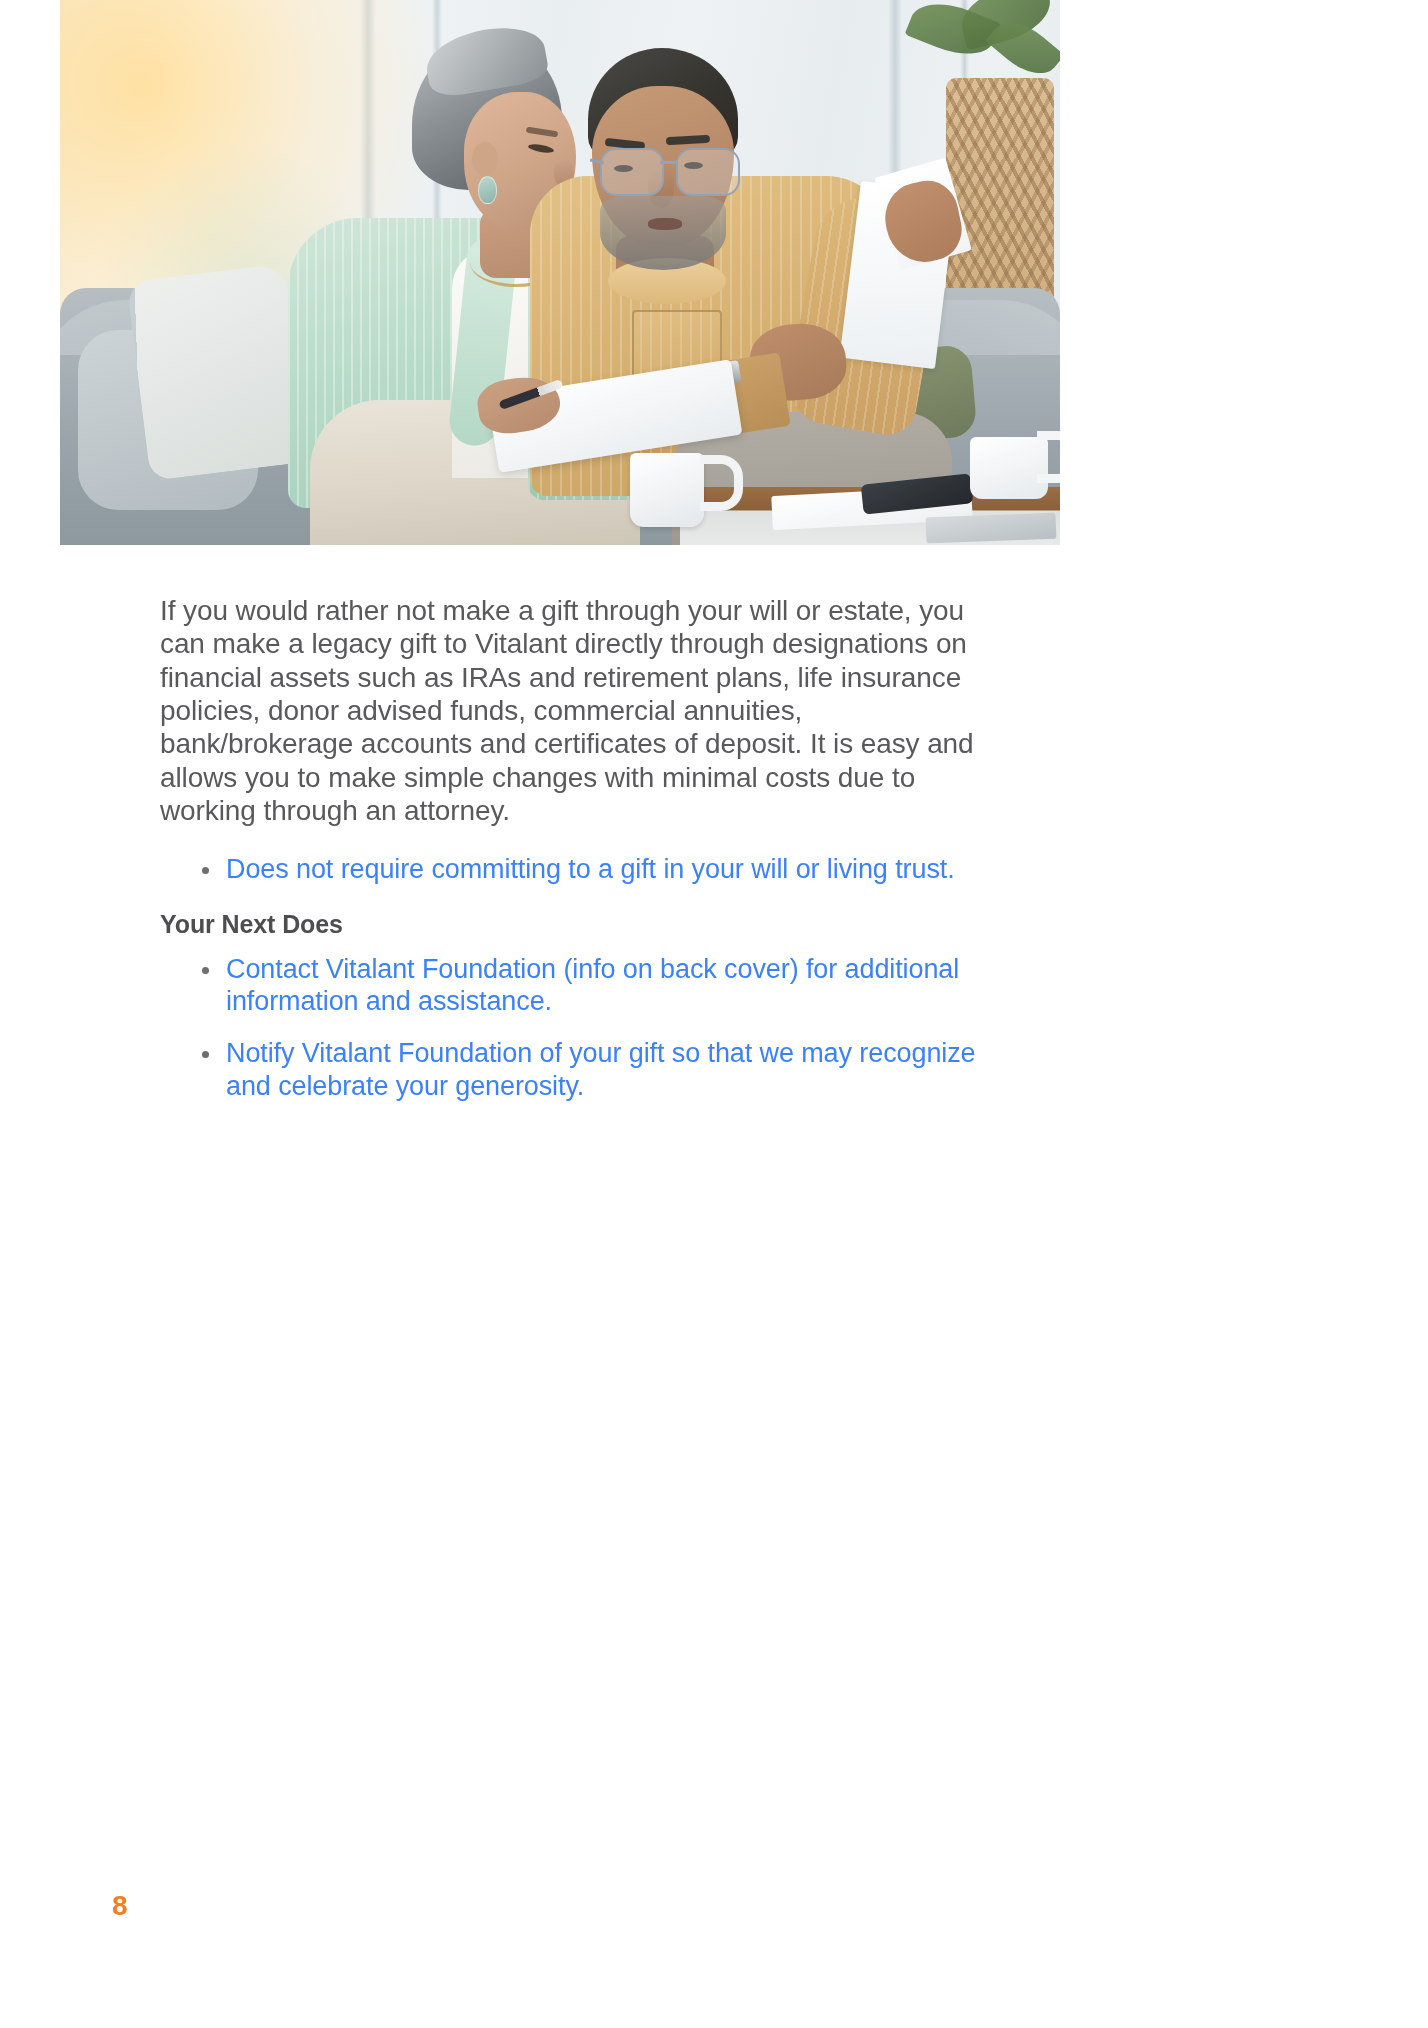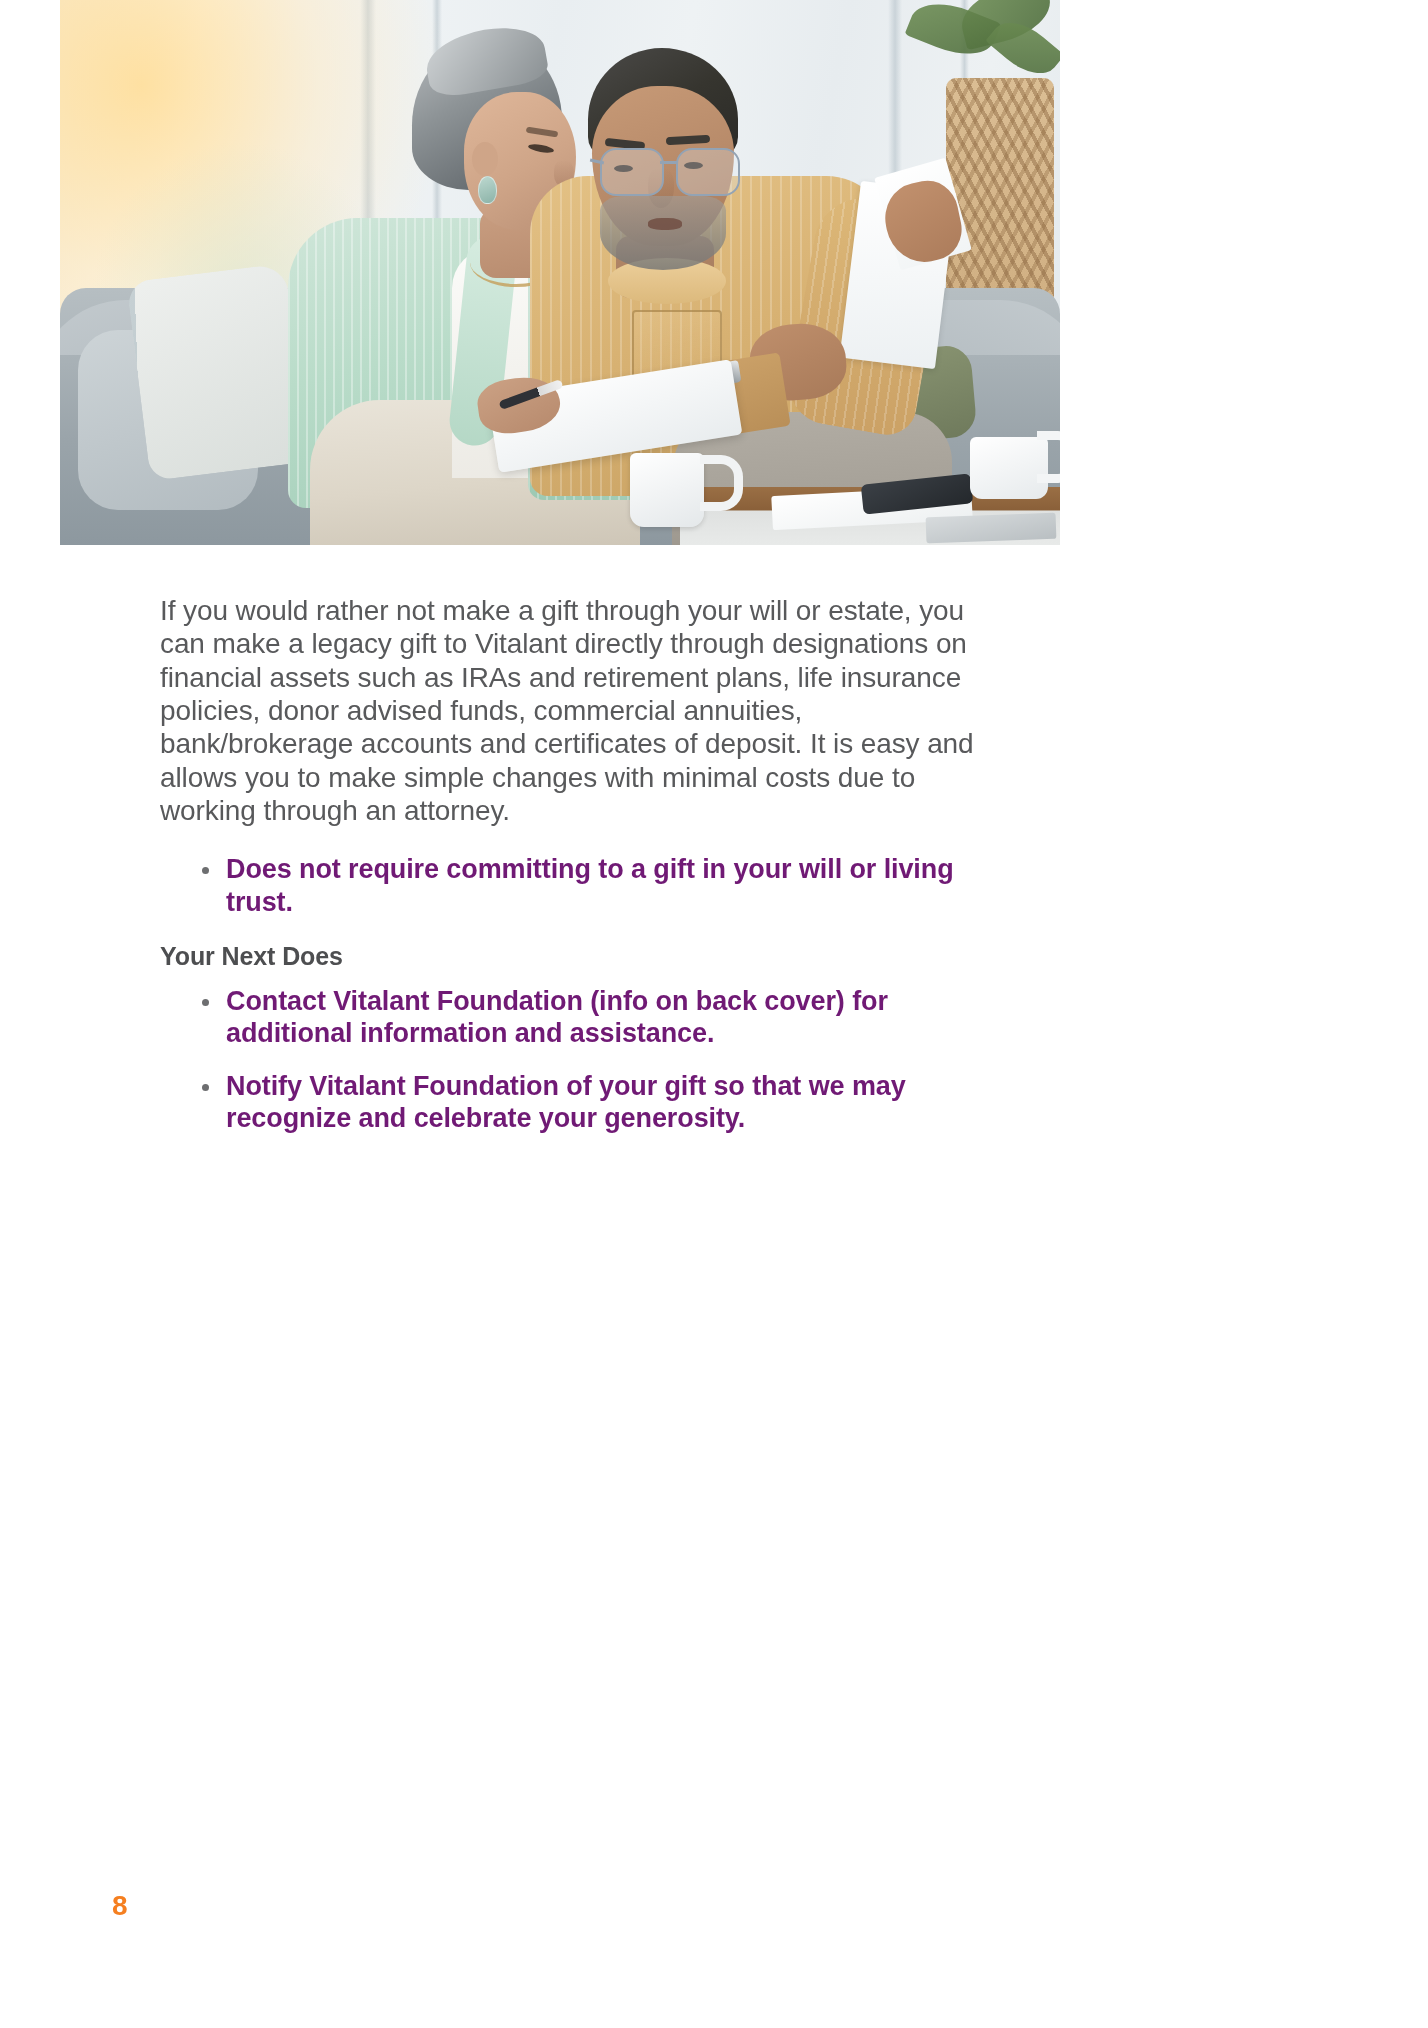--- a/index.html
+++ b/index.html
@@ -419,27 +419,26 @@
     margin: 0 0 14px 0;
     letter-spacing: -0.1px;
   }
   ul.bullets {
     list-style: none;
     margin: 0 0 24px 0;
     padding: 0 0 0 38px;
   }
   ul.bullets li {
     position: relative;
-    color: #701a75;
+    color: #3b82f6;
     font-size: 27px;
     line-height: 1.2;
     margin: 0 0 20px 0;
     padding-left: 28px;
     letter-spacing: -0.1px;
-    font-weight: bold;
   }
   ul.bullets li:last-child { margin-bottom: 0; }
   ul.bullets li::before {
     content: "";
     position: absolute;
     left: 4px;
     top: 14px;
     width: 7px;
     height: 7px;
     border-radius: 50%;

